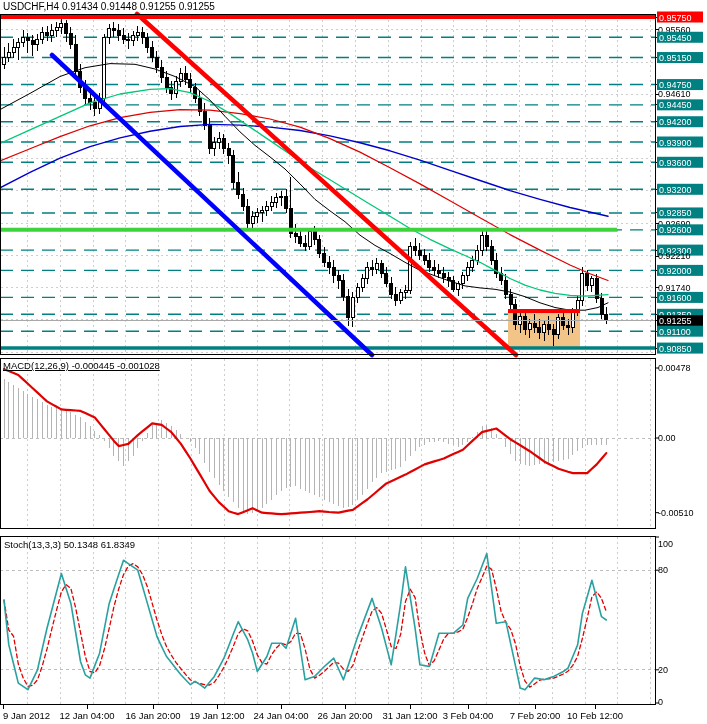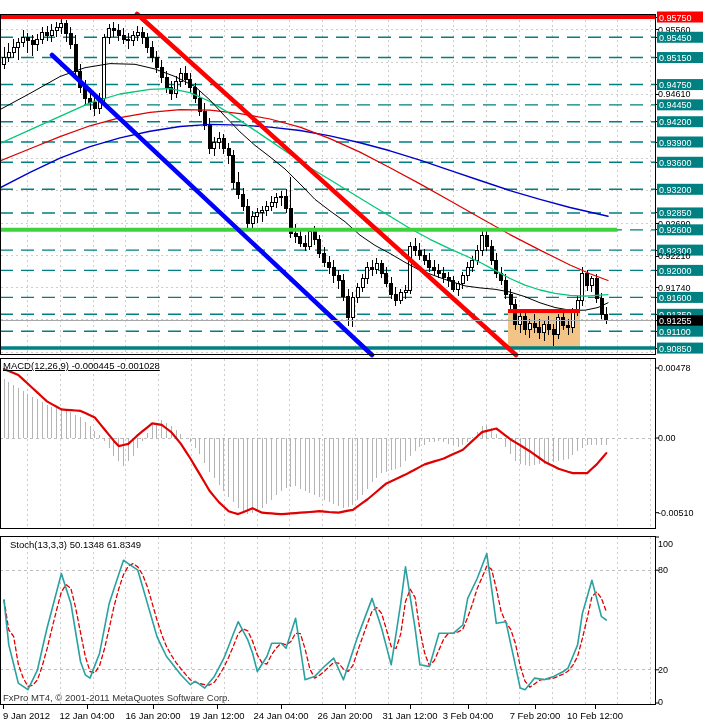--- a/index.html
+++ b/index.html
@@ -612,16 +612,16 @@
         <line x1="410" y1="705" x2="410" y2="709" stroke="#000" shape-rendering="crispEdges"></line>
         <text x="410" y="719" font-size="9.5px" fill="#000" font-family="&quot;Liberation Sans&quot;,sans-serif" text-anchor="middle">31 Jan 12:00</text>
         <line x1="468" y1="705" x2="468" y2="709" stroke="#000" shape-rendering="crispEdges"></line>
         <text x="468" y="719" font-size="9.5px" fill="#000" font-family="&quot;Liberation Sans&quot;,sans-serif" text-anchor="middle">3 Feb 04:00</text>
         <line x1="535" y1="705" x2="535" y2="709" stroke="#000" shape-rendering="crispEdges"></line>
         <text x="535" y="719" font-size="9.5px" fill="#000" font-family="&quot;Liberation Sans&quot;,sans-serif" text-anchor="middle">7 Feb 20:00</text>
         <line x1="595" y1="705" x2="595" y2="709" stroke="#000" shape-rendering="crispEdges"></line>
         <text x="595" y="719" font-size="9.5px" fill="#000" font-family="&quot;Liberation Sans&quot;,sans-serif" text-anchor="middle">10 Feb 12:00</text>
       </g>
     </svg>
+  <div class="ovl" id="header-line" style="left:3px;top:1px;">USDCHF,H4  0.91434 0.91448 0.91255 0.91255</div>
   <div class="ovl" style="left:3px;top:360px;font-size:9.5px;text-decoration:underline;">MACD(12,26,9) -0.000445 -0.001028</div>
-  <div class="ovl" style="left:10px;top:539px;font-size:9.5px;">Stoch(13,3,3) 50.1348 61.8349</div>
-  <div class="ovl" id="copyright-label" style="left:3px;top:692px;font-size:9.5px;">FxPro MT4, © 2001-2011 MetaQuotes Software Corp.</div>
+  <div class="ovl" style="left:4px;top:539px;font-size:9.5px;">Stoch(13,3,3) 50.1348 61.8349</div>
 </div>
 
 </body></html>

